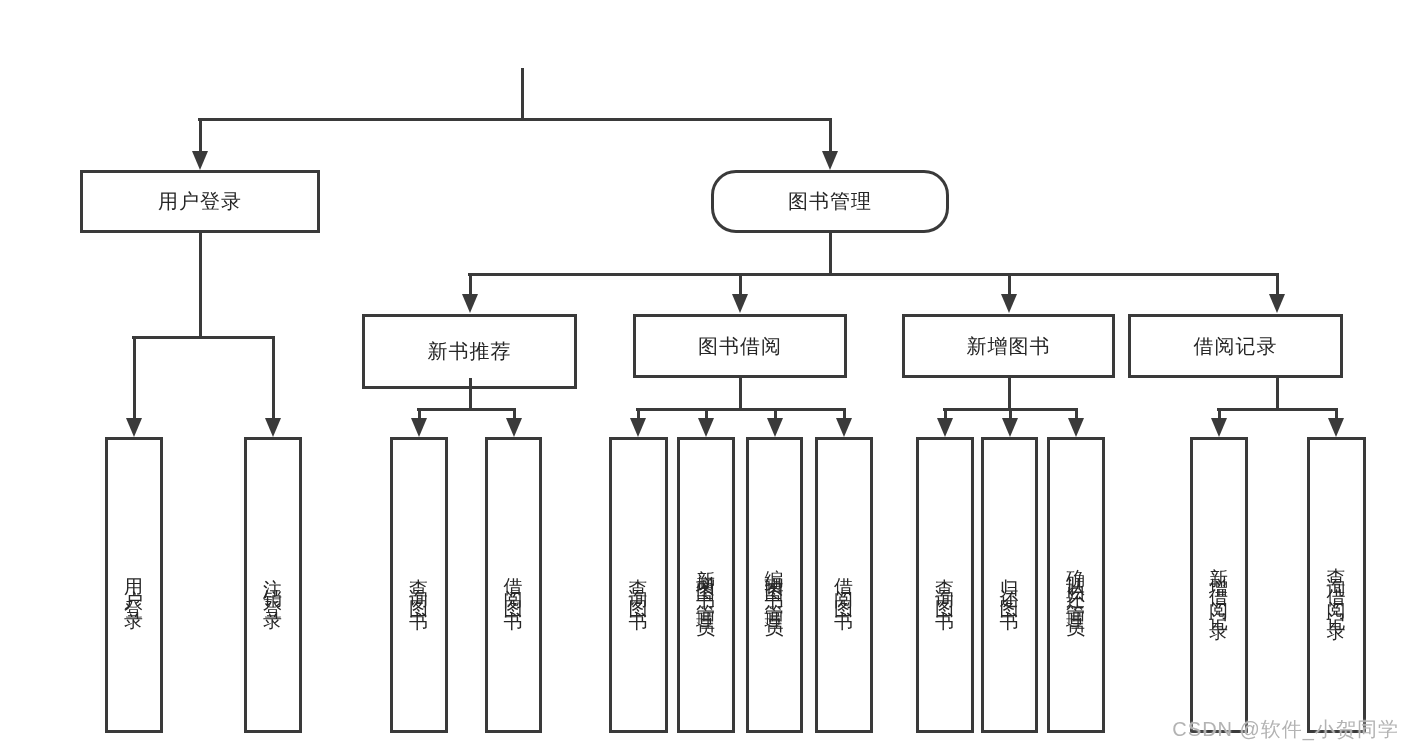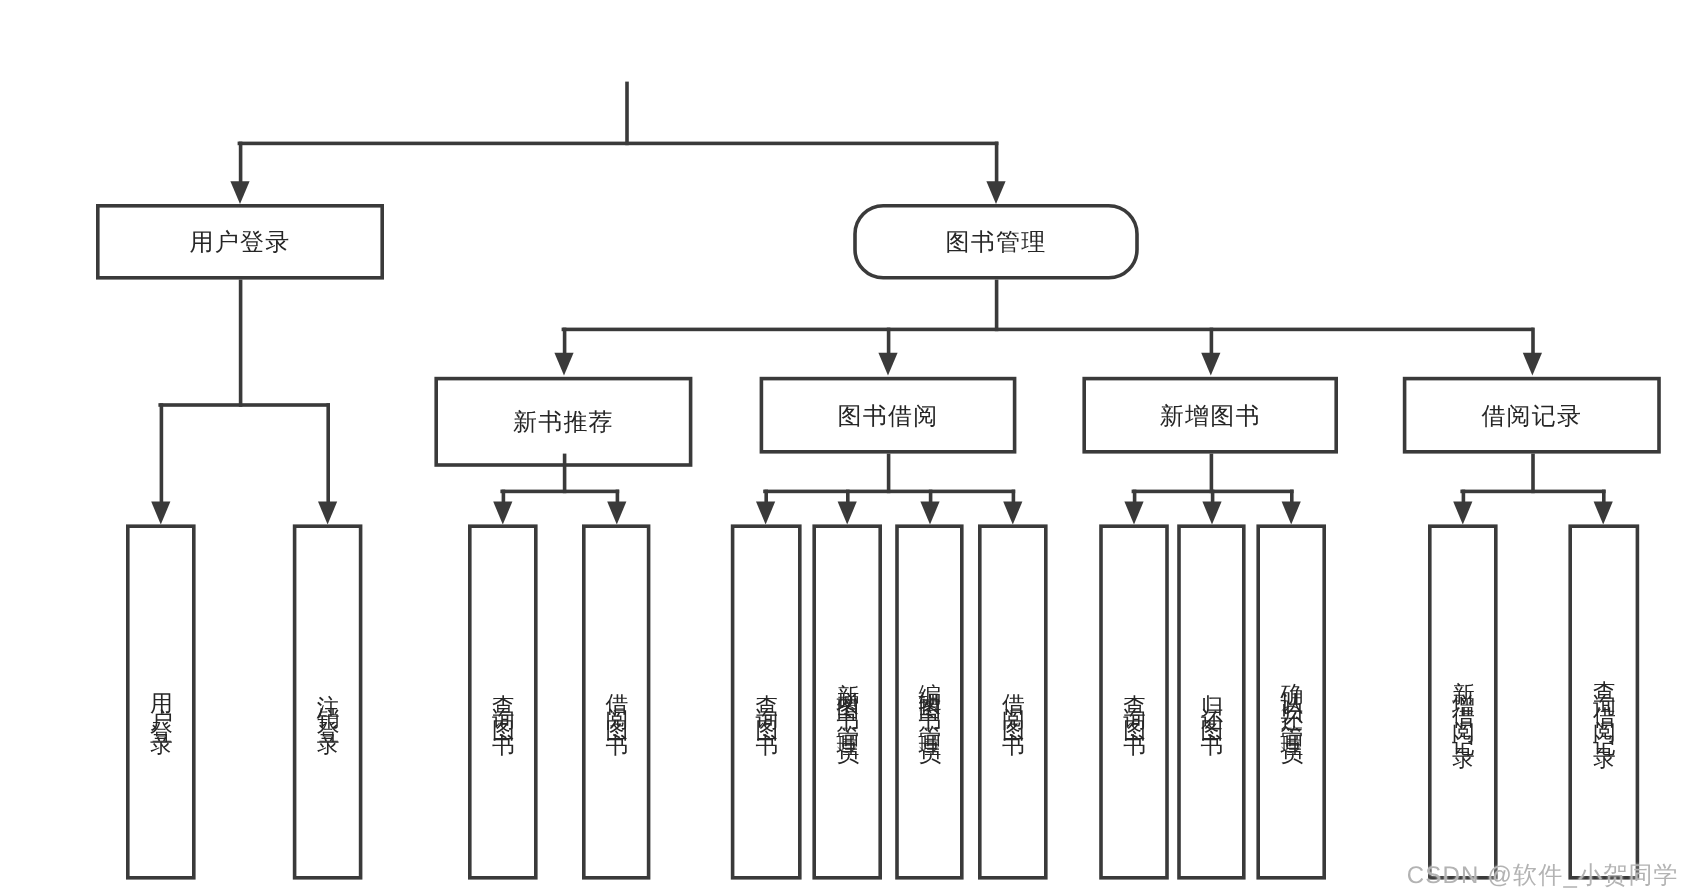--- a/index.html
+++ b/index.html
@@ -72,21 +72,21 @@
 
   <div class="box" style="left:362px; top:314px; width:215px; height:75px;">
     <span>新书推荐</span>
   </div>
   <div class="box" style="left:633px; top:314px; width:214px; height:64px;text-align:right;">
     <span>图书借阅</span>
   </div>
   <div class="box" style="left:902px; top:314px; width:213px; height:64px;">
     <span>新增图书</span>
   </div>
-  <div class="box" style="left:1169px; top:314px; width:215px; height:64px;">
+  <div class="box" style="left:1128px; top:314px; width:215px; height:64px;">
     <span>借阅记录</span>
   </div>
 
   <div class="vline" style="left:469px; top:378px; height:33px;"></div>
   <div class="hline" style="left:417px; top:408px; width:99px;"></div>
   <div class="vline" style="left:418px; top:408px; height:11px;"></div>
   <div class="arrow" style="left:411px; top:418px;"></div>
   <div class="vline" style="left:513px; top:408px; height:11px;"></div>
   <div class="arrow" style="left:506px; top:418px;"></div>
 

